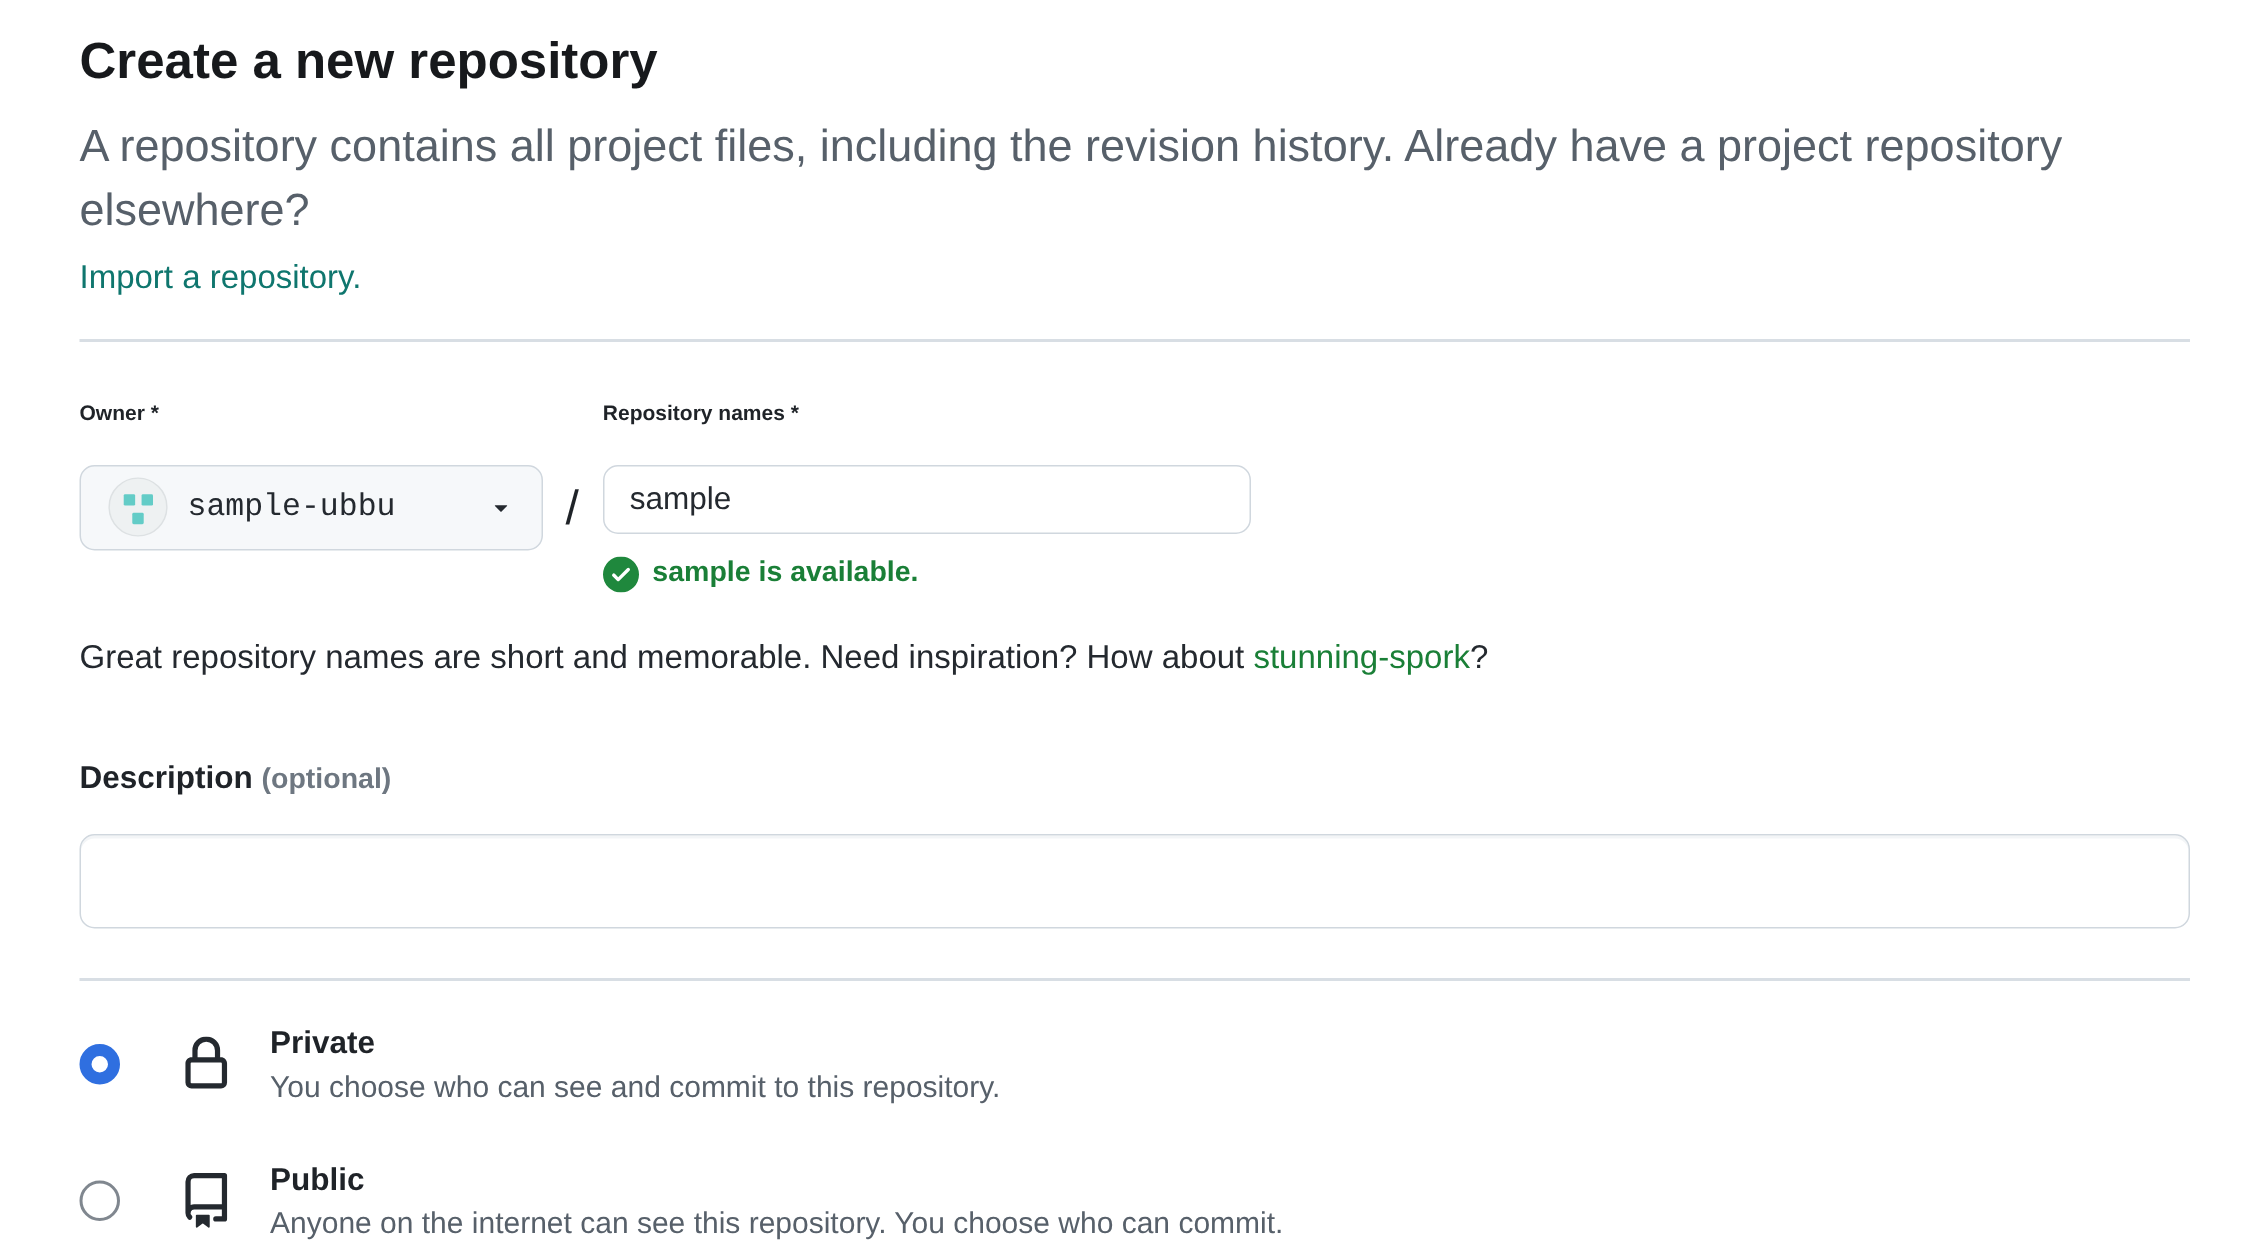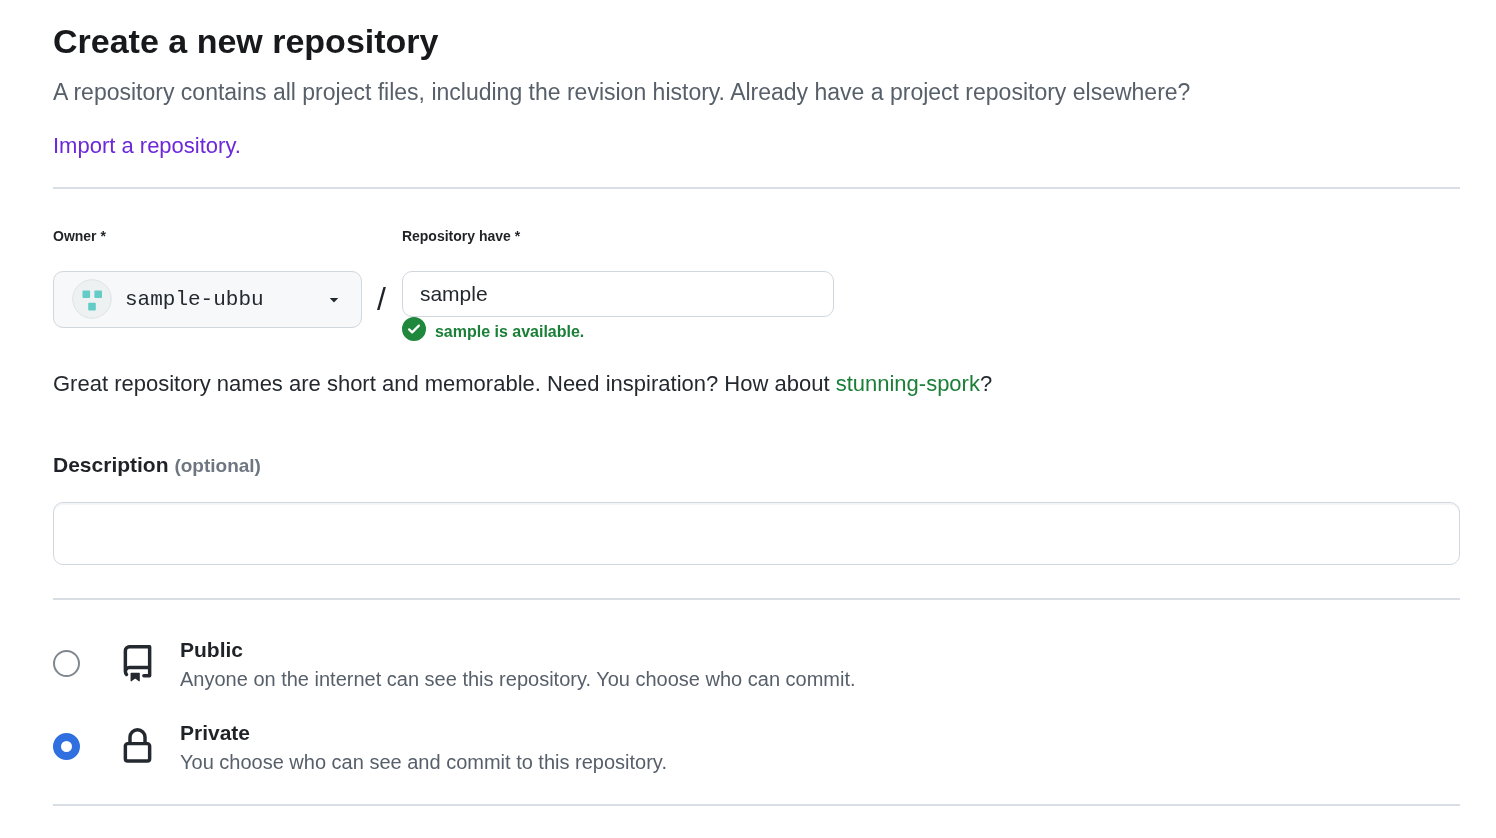--- a/index.html
+++ b/index.html
@@ -9,25 +9,25 @@
     font-family: "Liberation Sans", sans-serif;
     color: #1f2328;
   }
   .page { padding: 20px 36px 16px 53px; }
 
   .page-title {
     margin: 0; font-size: 34px; font-weight: 700; color: #17191c;
     line-height: 1.25;
   }
   .subtitle {
-    margin: 13px 0 0; font-size: 23px; line-height: 1.45; color: #57606a;
+    margin: 13px 0 0; font-size: 30px; line-height: 1.45; color: #57606a;
   }
   .import-link {
-    display: inline-block; margin-top: 24px; font-size: 22px;
-    color: #6d28d9; text-decoration: none; cursor: pointer;
+    display: inline-block; margin-top: 9px; font-size: 22px;
+    color: #0f766e; text-decoration: none; cursor: pointer;
   }
   hr.divider {
     border: none; border-top: 2px solid #d8dee4; margin: 28px 0 0;
   }
 
   .name-row { display: flex; margin-top: 34px; }
   .field-label {
     display: block; font-size: 14px; font-weight: 700; color: #1f2328;
     margin: 0 0 22px; line-height: 26px;
   }
@@ -42,22 +42,22 @@
   .caret { margin-left: auto; flex: none; }
   .slash {
     font-size: 32px; color: #1f2328; padding: 56px 16px 0 15px; line-height: 40px;
   }
   .repo-input {
     width: 432px; height: 46px; border: 1px solid #d0d7de; border-radius: 10px;
     padding: 0 17px; font-size: 21px; color: #24292f; outline: none;
     font-family: "Liberation Sans", sans-serif; background: #ffffff;
   }
   .availability {
-    display: flex; align-items: flex-end; 
-    color: #1a7f37; font-weight: 700; font-size: 16px;
+    display: flex; align-items: flex-start; margin-top: 15px;
+    color: #1a7f37; font-weight: 700; font-size: 19px;
   }
   .availability svg { margin-right: 9px; flex: none; }
 
   .suggestion { margin-top: 30px; font-size: 22px; color: #24292f; line-height: 26px; }
   .suggestion .spork { color: #1a7f37; font-weight: 400; }
 
   .desc-label { margin-top: 52px; font-size: 21px; font-weight: 700; line-height: 32px; }
   .desc-label .optional { color: #6e7781; font-size: 19px; }
   .desc-input {
     display: block; margin-top: 20px; width: 100%; height: 63px;
@@ -110,21 +110,21 @@
         <span>sample-ubbu</span>
         <svg class="caret" width="18" height="18" viewBox="0 0 16 16" fill="#24292f">
           <path d="m4.427 7.427 3.396 3.396a.25.25 0 0 0 .354 0l3.396-3.396A.25.25 0 0 0 11.396 7H4.604a.25.25 0 0 0-.177.427Z"></path>
         </svg>
       </button>
     </div>
 
     <div class="slash">/</div>
 
     <div class="field">
-      <label class="field-label">Repository have *</label>
+      <label class="field-label">Repository names *</label>
       <input class="repo-input" type="text" value="sample" style="">
       <div class="availability">
         <svg width="24" height="24" viewBox="0 0 16 16" fill="#1f883d">
           <path d="M8 16A8 8 0 1 1 8 0a8 8 0 0 1 0 16Zm3.78-9.72a.751.751 0 0 0-.018-1.042.751.751 0 0 0-1.042-.018L6.75 9.19 5.28 7.72a.751.751 0 0 0-1.042.018.751.751 0 0 0-.018 1.042l2 2a.75.75 0 0 0 1.06 0Z"></path>
         </svg>
         <span>sample is available.</span>
       </div>
     </div>
 
   </div>
@@ -132,41 +132,41 @@
   <div class="suggestion"><span>Great repository names are short and memorable. Need inspiration? How about </span><span class="spork">stunning-spork</span><span>?</span></div>
 
   <div class="desc-label">
     <span>Description</span>
     <span class="optional">(optional)</span>
   </div>
   <input class="desc-input" type="text" value="" style="">
 
   <hr class="divider2">
 
+  <div class="vis-option second">
+    <span class="radio checked"></span>
+    <span class="vis-icon">
+      <svg width="37" height="37" viewBox="0 0 16 16" fill="#24292f">
+        <path d="M4 4a4 4 0 0 1 8 0v2h.25c.966 0 1.75.784 1.75 1.75v5.5A1.75 1.75 0 0 1 12.25 15h-8.5A1.75 1.75 0 0 1 2 13.25v-5.5C2 6.784 2.784 6 3.75 6H4Zm8.25 3.5h-8.5a.25.25 0 0 0-.25.25v5.5c0 .138.112.25.25.25h8.5a.25.25 0 0 0 .25-.25v-5.5a.25.25 0 0 0-.25-.25ZM10.5 6V4a2.5 2.5 0 1 0-5 0v2Z"></path>
+      </svg>
+    </span>
+    <span class="vis-text">
+      <div class="vis-heading">Private</div>
+      <div class="vis-desc">You choose who can see and commit to this repository.</div>
+    </span>
+  </div>
+
   <div class="vis-option first">
     <span class="radio"></span>
     <span class="vis-icon">
       <svg width="37" height="37" viewBox="0 0 16 16" fill="#24292f">
         <path d="M2 2.5A2.5 2.5 0 0 1 4.5 0h8.75a.75.75 0 0 1 .75.75v12.5a.75.75 0 0 1-.75.75h-2.5a.75.75 0 0 1 0-1.5h1.75v-2h-8a1 1 0 0 0-.714 1.7.75.75 0 1 1-1.072 1.05A2.495 2.495 0 0 1 2 11.5Zm10.5-1h-8a1 1 0 0 0-1 1v6.708A2.486 2.486 0 0 1 4.5 9h8ZM5 12.25a.25.25 0 0 1 .25-.25h3.5a.25.25 0 0 1 .25.25v3.25a.25.25 0 0 1-.4.2l-1.45-1.087a.249.249 0 0 0-.3 0L5.4 15.7a.25.25 0 0 1-.4-.2Z"></path>
       </svg>
     </span>
     <span class="vis-text">
       <div class="vis-heading">Public</div>
       <div class="vis-desc">Anyone on the internet can see this repository. You choose who can commit.</div>
     </span>
   </div>
 
-  <div class="vis-option second">
-    <span class="radio checked"></span>
-    <span class="vis-icon">
-      <svg width="37" height="37" viewBox="0 0 16 16" fill="#24292f">
-        <path d="M4 4a4 4 0 0 1 8 0v2h.25c.966 0 1.75.784 1.75 1.75v5.5A1.75 1.75 0 0 1 12.25 15h-8.5A1.75 1.75 0 0 1 2 13.25v-5.5C2 6.784 2.784 6 3.75 6H4Zm8.25 3.5h-8.5a.25.25 0 0 0-.25.25v5.5c0 .138.112.25.25.25h8.5a.25.25 0 0 0 .25-.25v-5.5a.25.25 0 0 0-.25-.25ZM10.5 6V4a2.5 2.5 0 1 0-5 0v2Z"></path>
-      </svg>
-    </span>
-    <span class="vis-text">
-      <div class="vis-heading">Private</div>
-      <div class="vis-desc">You choose who can see and commit to this repository.</div>
-    </span>
-  </div>
-
   <hr class="divider3">
 
 </div>
 
 </body></html>

